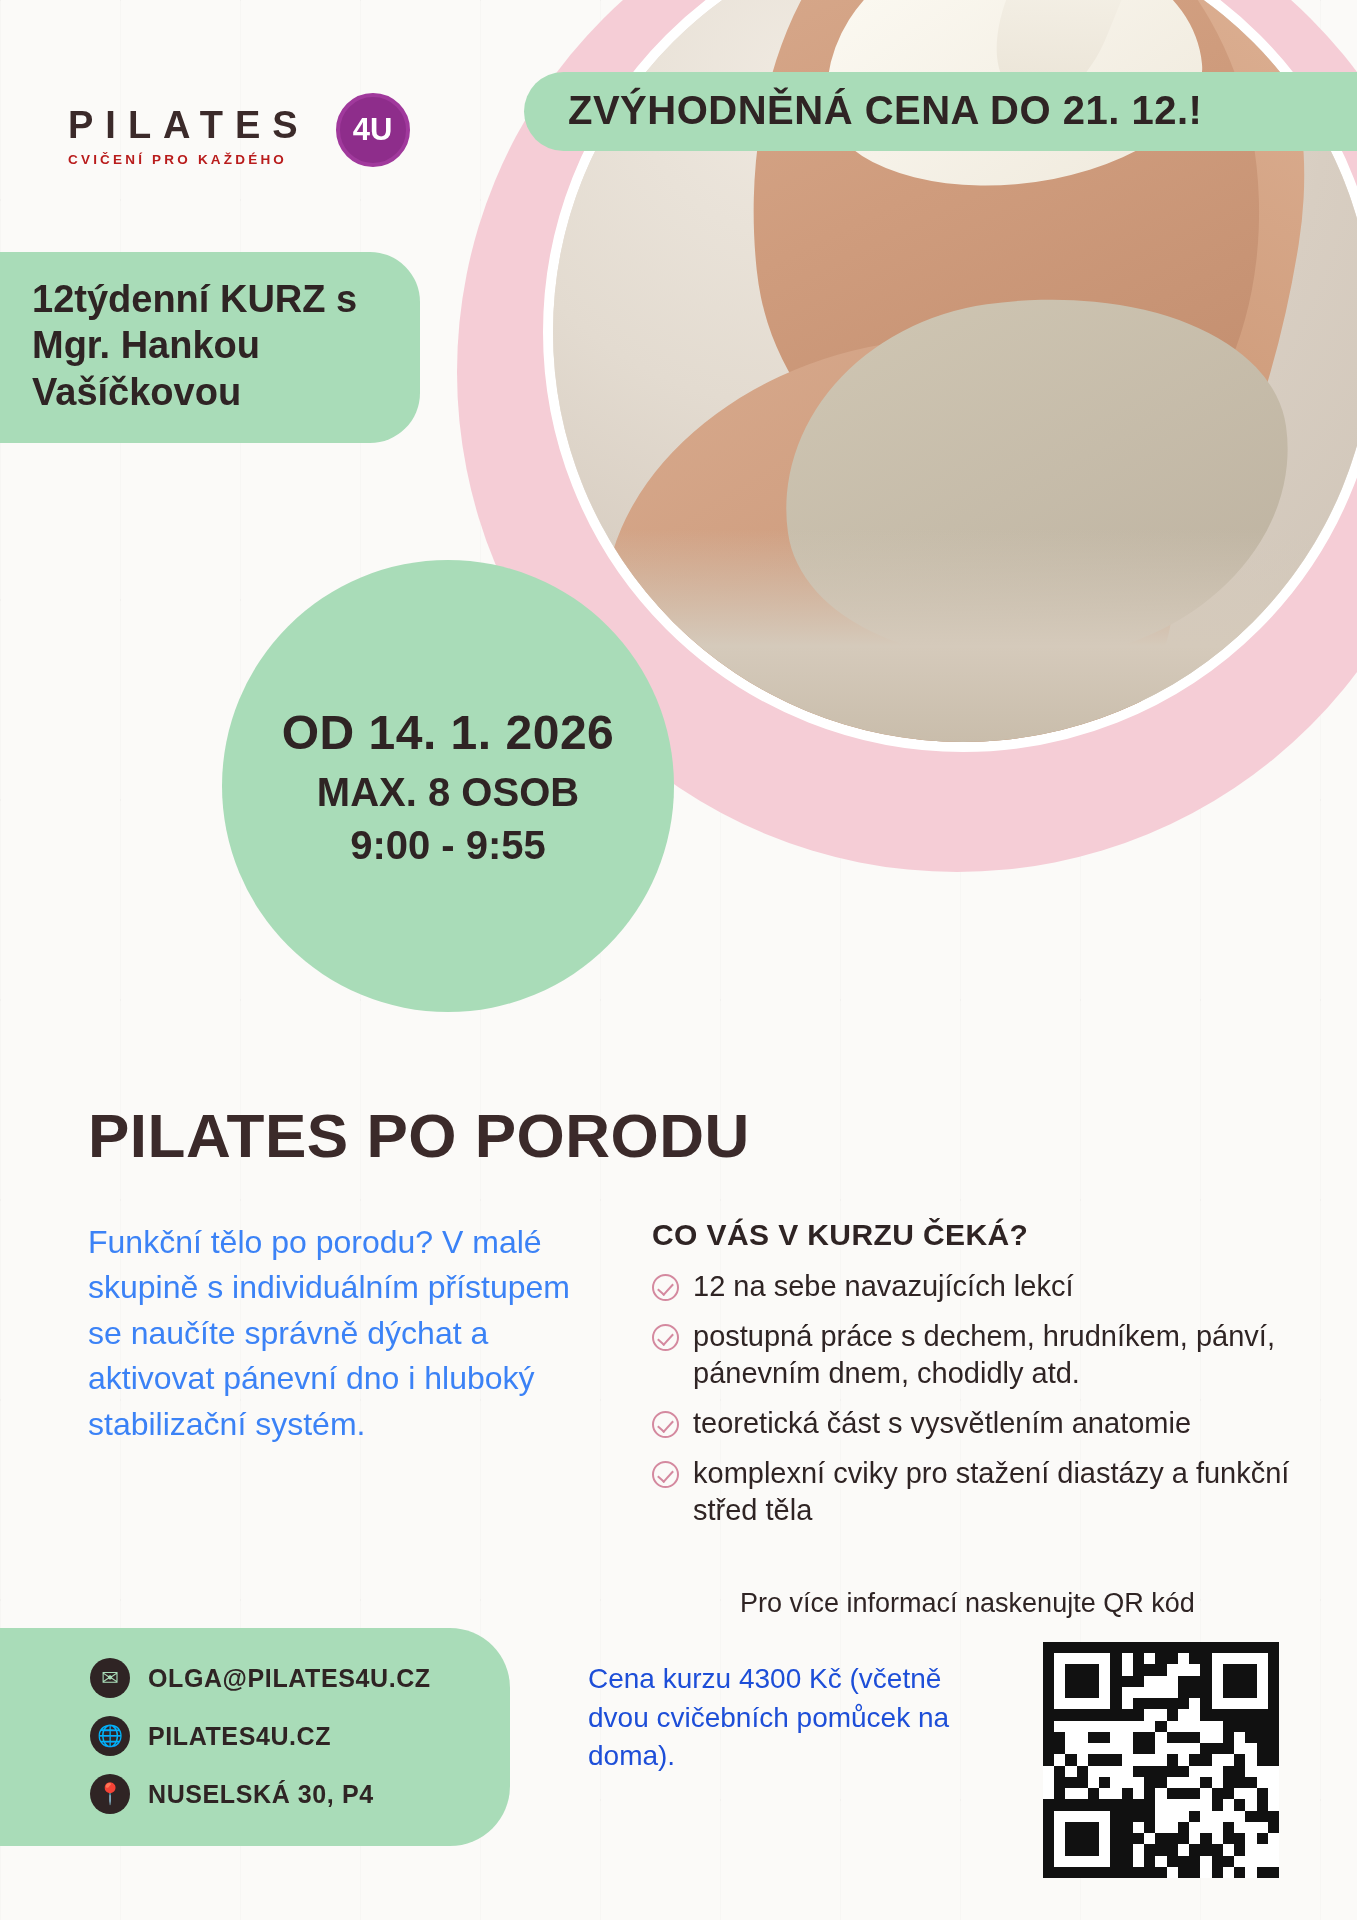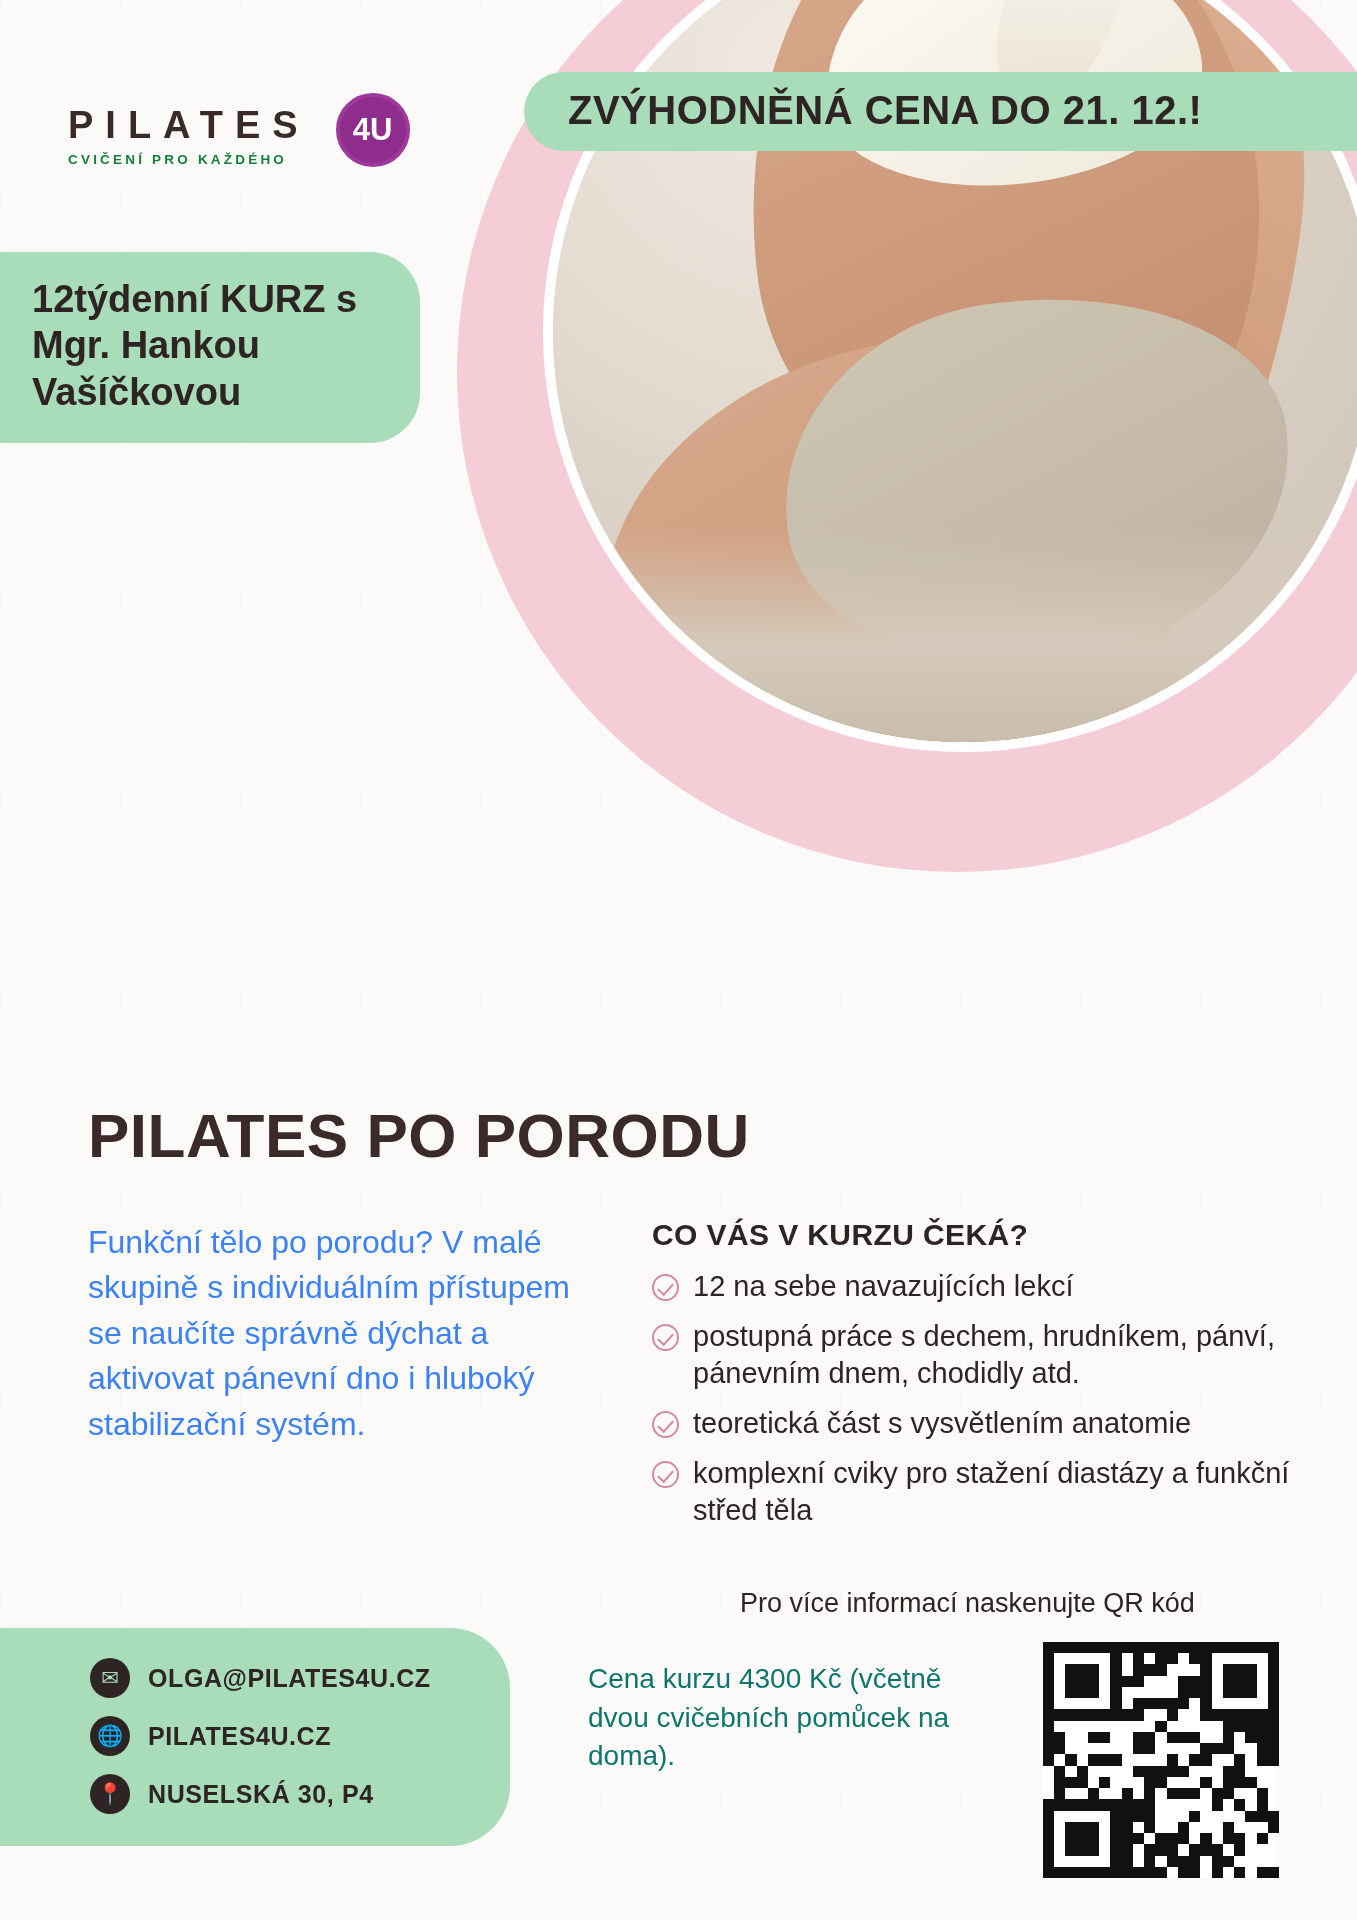--- a/index.html
+++ b/index.html
@@ -142,21 +142,21 @@
     font-weight: 700;
     letter-spacing: 12px;
     color: #3b2a2a;
     line-height: 1;
     margin-top: 14px;
   }
   .logo-text .logo-sub {
     font-size: 13.5px;
     font-weight: 700;
     letter-spacing: 3.2px;
-    color: #15803d;
+    color: #b91c1c;
     margin-top: 8px;
   }
   .logo-badge {
     width: 74px; height: 74px;
     border-radius: 50%;
     border: 4px solid #a0399c;
     background: #8e2d8b;
     color: #fff;
     display: flex; align-items: center; justify-content: center;
     font-size: 31px; font-weight: 700;
@@ -280,21 +280,21 @@
   }
 
   
   .price-block {
     position: absolute;
     left: 588px;
     top: 1660px;
     width: 400px;
     font-size: 28px;
     line-height: 1.38;
-    color: #0f766e;
+    color: #1d4ed8;
   }
   .price-block p + p { margin-top: 22px; }
 
   
   .qr {
     position: absolute;
     right: 78px;
     top: 1642px;
     width: 236px;
     height: 236px;
@@ -364,20 +364,25 @@
       <div class="logo-main">PILATES</div>
       <div class="logo-sub">CVIČENÍ PRO KAŽDÉHO</div>
     </div>
     <div class="logo-badge">4U</div>
   </div>
 
   <div class="pill-price">ZVÝHODNĚNÁ CENA DO 21. 12.!</div>
 
   <div class="pill-course">12týdenní KURZ s Mgr. Hankou Vašíčkovou</div>
 
+  <div class="circle-date">
+    <div class="d1">OD 14. 1. 2026</div>
+    <div class="d2">MAX. 8 OSOB</div>
+    <div class="d3">9:00 - 9:55</div>
+  </div>
 
   <div class="headline">PILATES PO PORODU</div>
 
   <div class="col-left">Funkční tělo po porodu? V malé skupině s individuálním přístupem se naučíte správně dýchat a aktivovat pánevní dno i hluboký stabilizační systém.</div>
 
   <div class="col-right">
     <h3>CO VÁS V KURZU ČEKÁ?</h3>
     <ul class="check-list">
       <li>
         <span class="check-ico"></span>

